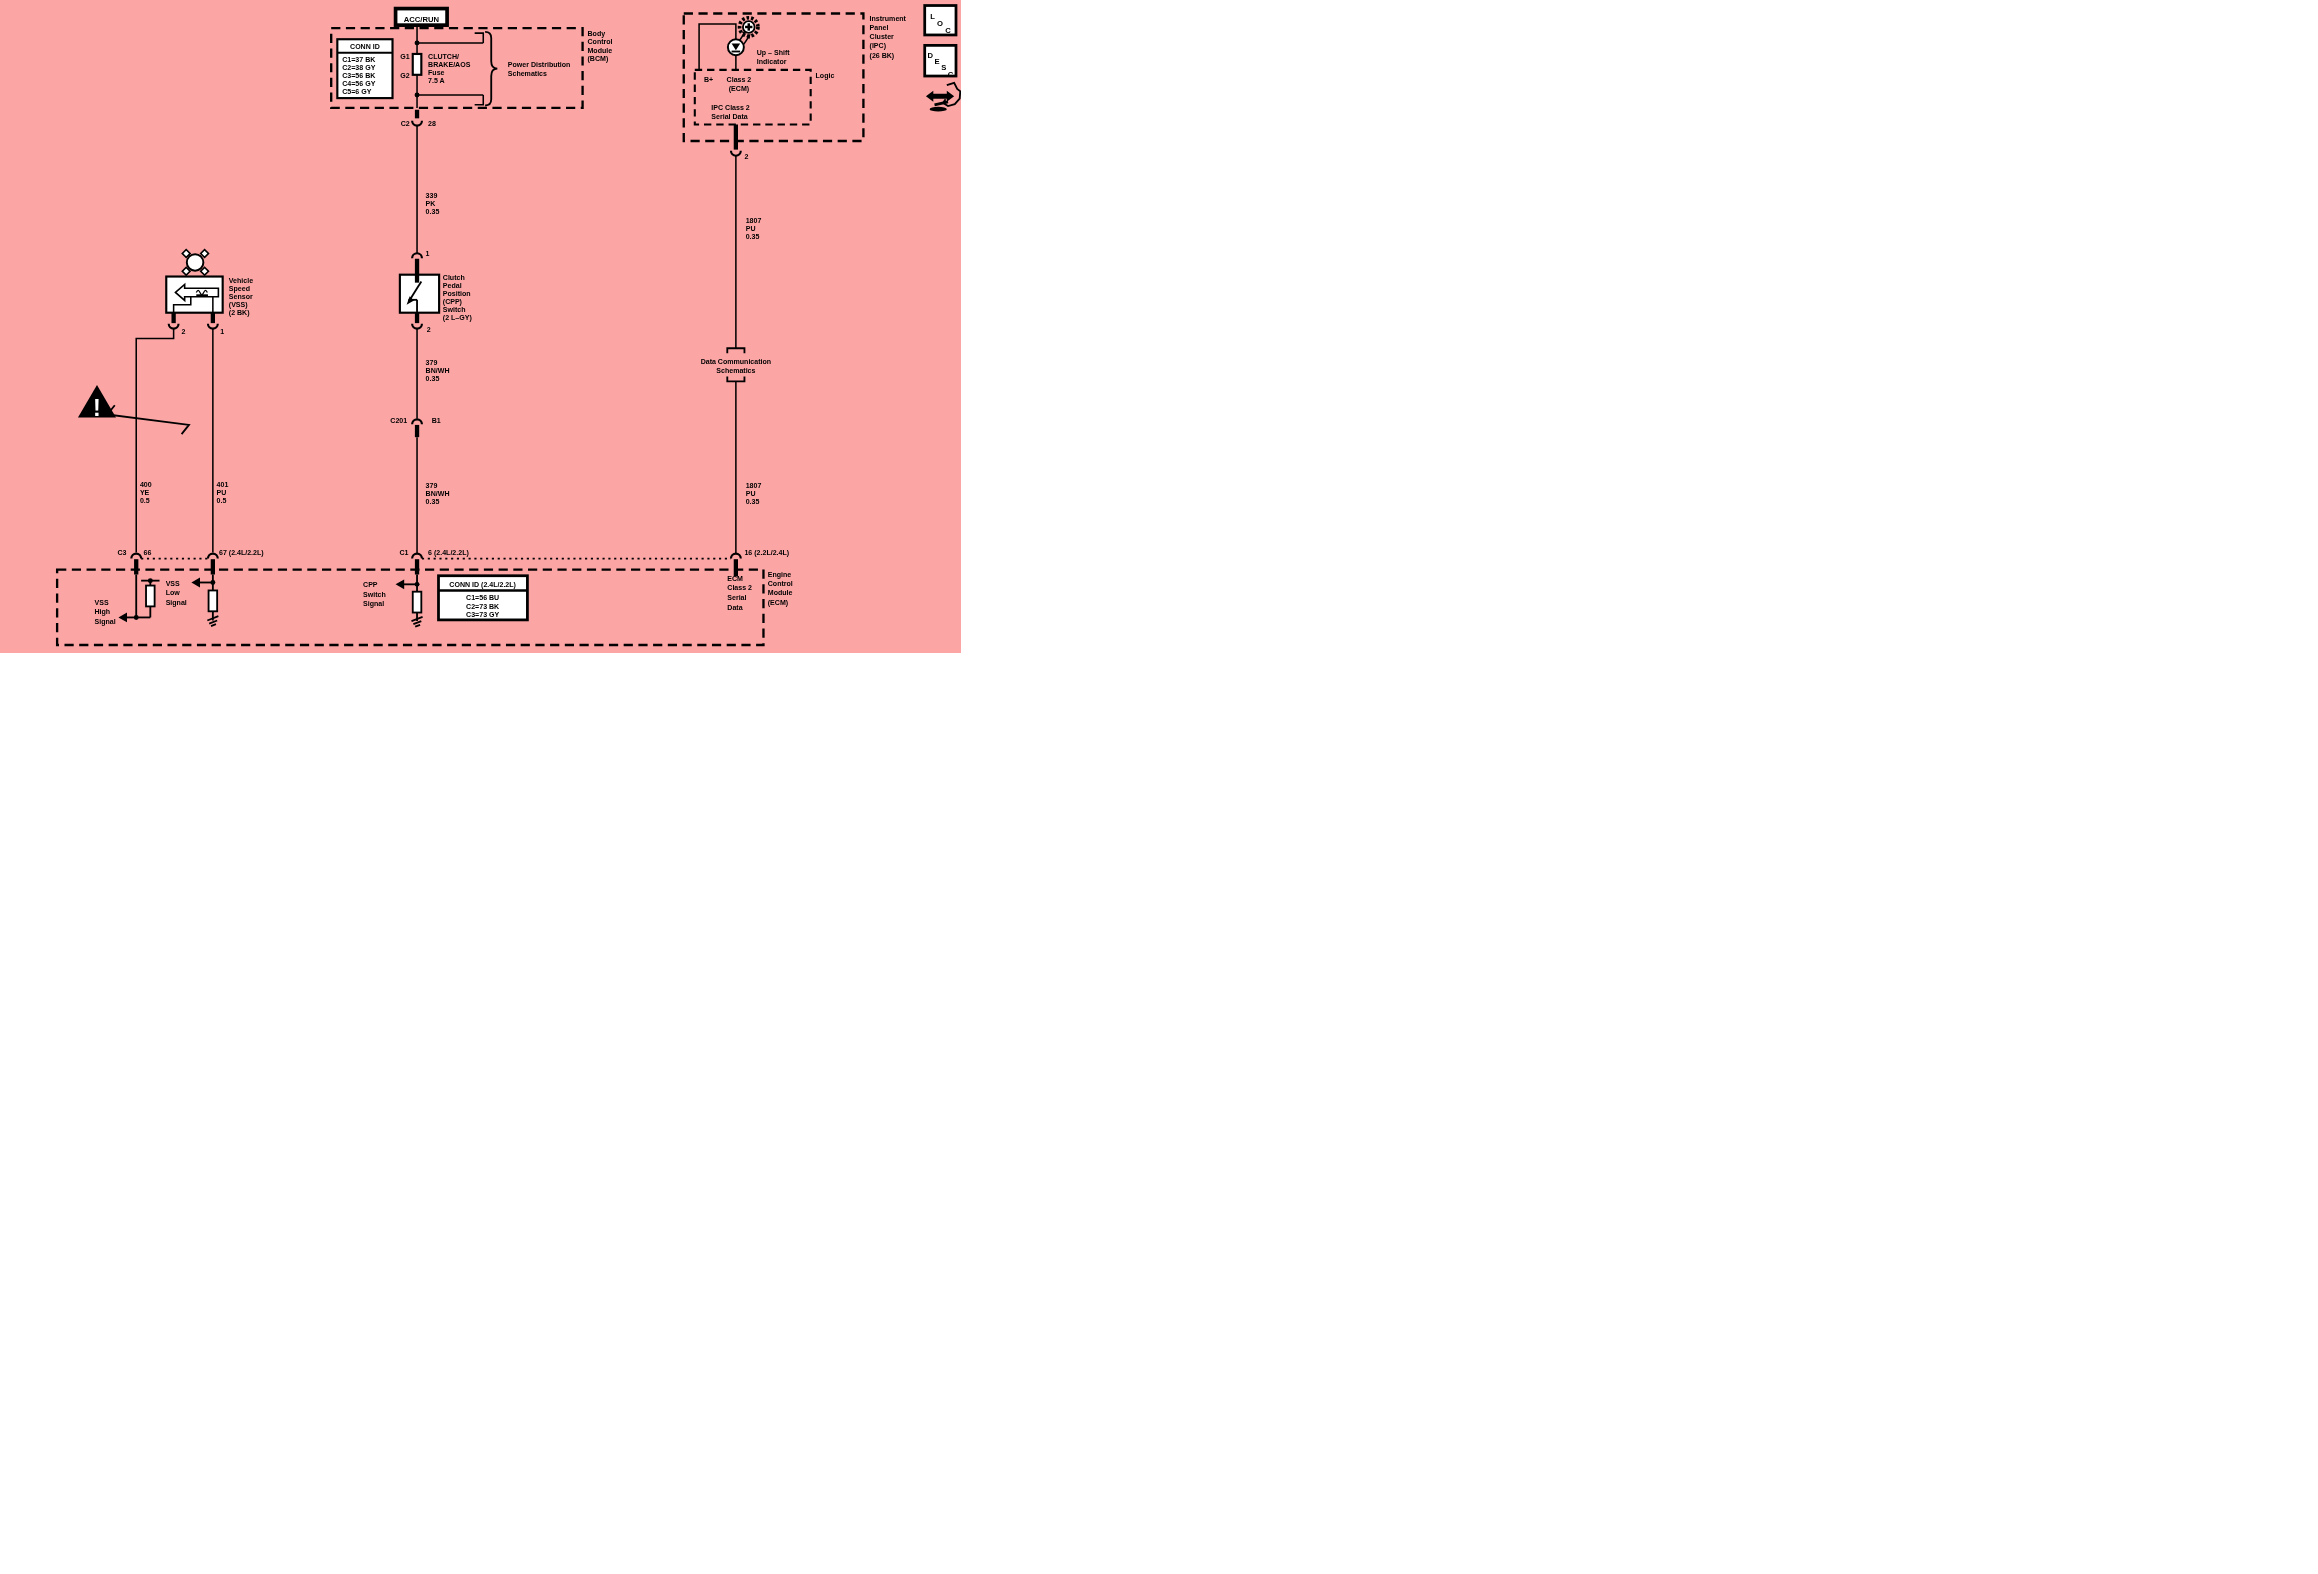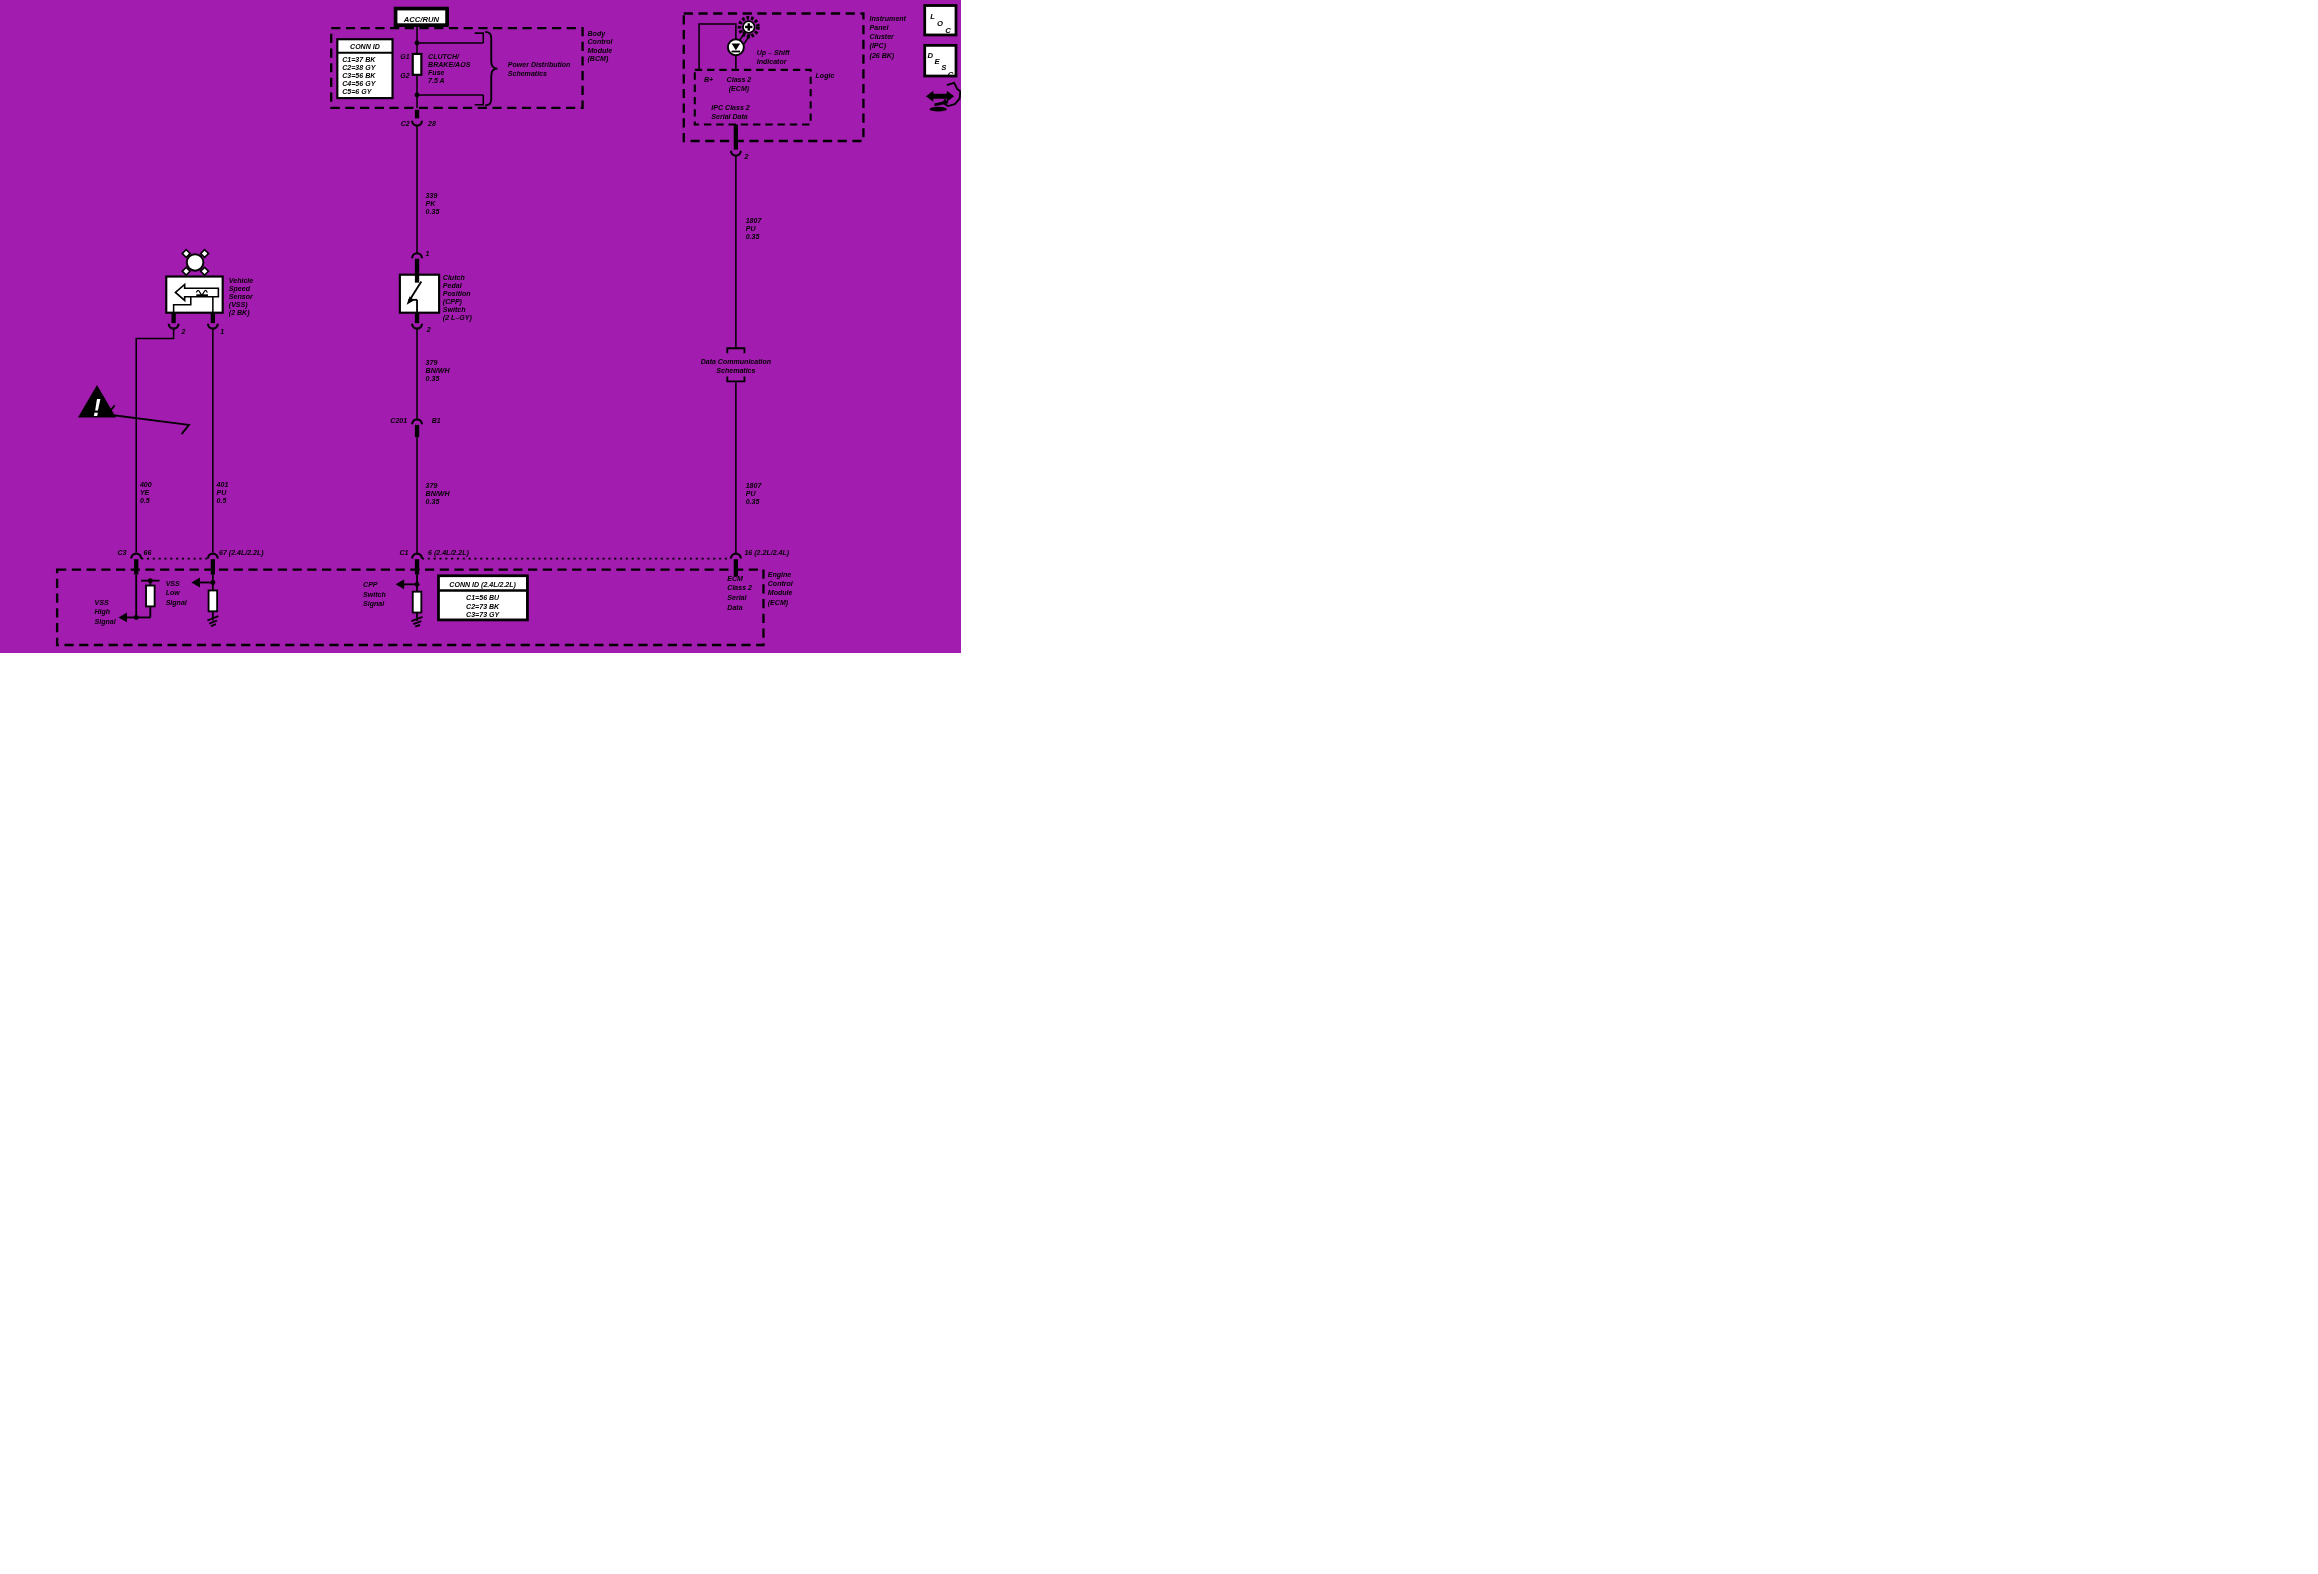--- a/index.html
+++ b/index.html
@@ -1,16 +1,16 @@
 <!DOCTYPE html>
 <html style="font-size:9.8px"><head>
 <meta charset="utf-8">
 <style>
   html,body{margin:0;padding:0;background:#fff;}
-  .stage{width:961px;height:653px;position:relative;background:#a21caf;font-style:italic;}
+  .stage{width:961px;height:653px;position:relative;background:#fca5a5;}
   svg{display:block;}
   text{font-family:"Liberation Sans","DejaVu Sans",sans-serif;font-weight:700;fill:#000;}
   .t{font-size:11.5px;}
   .big{font-size:12.5px;}
   .cn{font-size:12.5px;}
   .tc{text-anchor:middle;}
   .te{text-anchor:end;}
   .wire{stroke:#000;stroke-width:2.5;fill:none;}
   .wire3{stroke:#000;stroke-width:3;fill:none;}
   .stub{stroke:#000;stroke-width:7;fill:none;}

